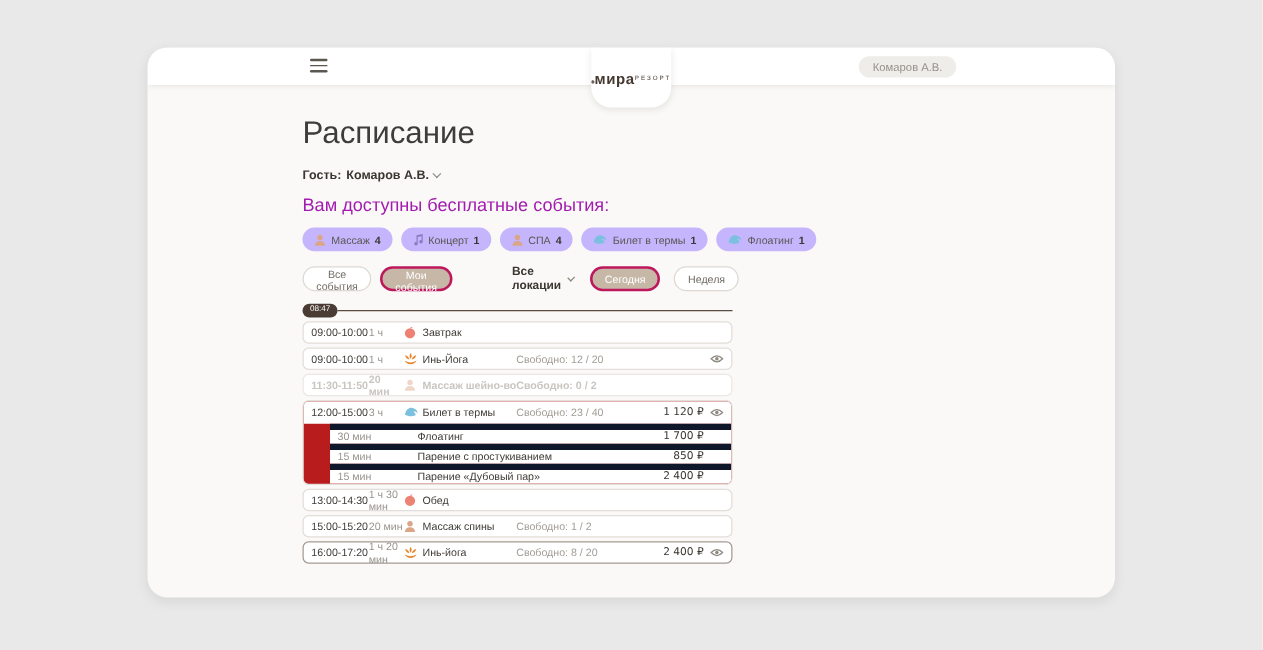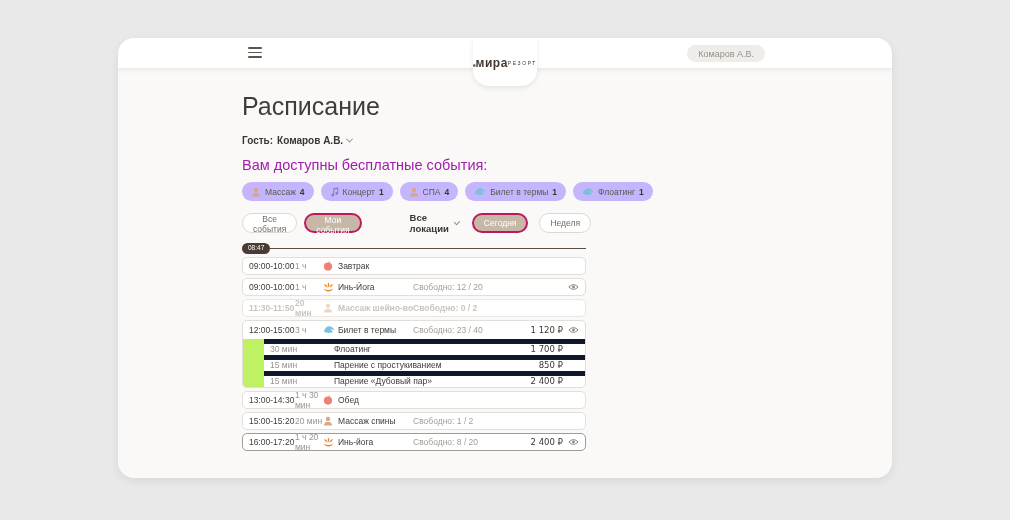--- a/index.html
+++ b/index.html
@@ -48,21 +48,21 @@
   .loc { margin-left:auto; display:flex; align-items:center; gap:5px; font-size:9.5px; font-weight:bold;
          color:#3a3631; cursor:pointer;padding-left:48px; }
   .right-btns { margin-left:13px; display:flex; gap:4px;justify-content:flex-end; }
 
   .timeline { margin-top:9px; display:flex; align-items:center; }
   .time-badge { background:#4a3c34; color:#fff; font-size:6.5px; padding:2px 6px; border-radius:6px; line-height:1; }
   .time-line { flex:1; height:1px; background:#5a4c42; }
 
   .row { border:1px solid #e2ded9; background:#fff; border-radius:5px; height:18px;
          display:flex; align-items:center; padding:0 6px; margin-top:3px; font-size:8.5px; cursor:pointer; }
-  .group { border:1px solid #e2ded9; background:#bef264; border-radius:5px; margin-top:3px; overflow:hidden; }
+  .group { border:1px solid #e2ded9; background:#b91c1c; border-radius:5px; margin-top:3px; overflow:hidden; }
   .group .row { border:none; margin:0; border-radius:0; }
   .group .row.sub { border-top:5px solid #0f172a; height:16px;margin-left:21px; }
   .row.highlighted { border-color:#a49b92; }
   .row.disabled { border-color:#ebe8e3;font-weight:bold; }
   .row.disabled span { color:#c9c5c0 !important; }
   .row.disabled svg { opacity:.45; }
 
   .c-time { width:46px; color:#3f3b37; }
   .c-dur { width:28px; color:#98948e; }
   .c-lead { width:64px; color:#98948e; }

